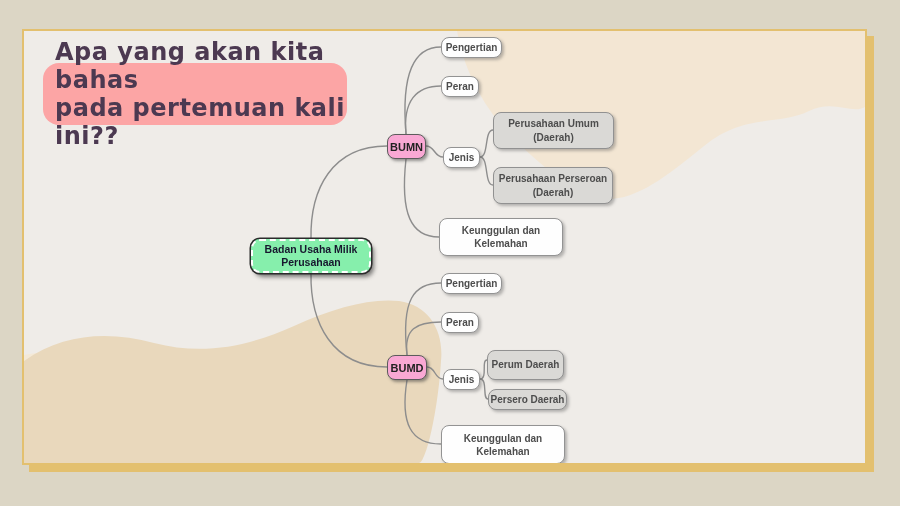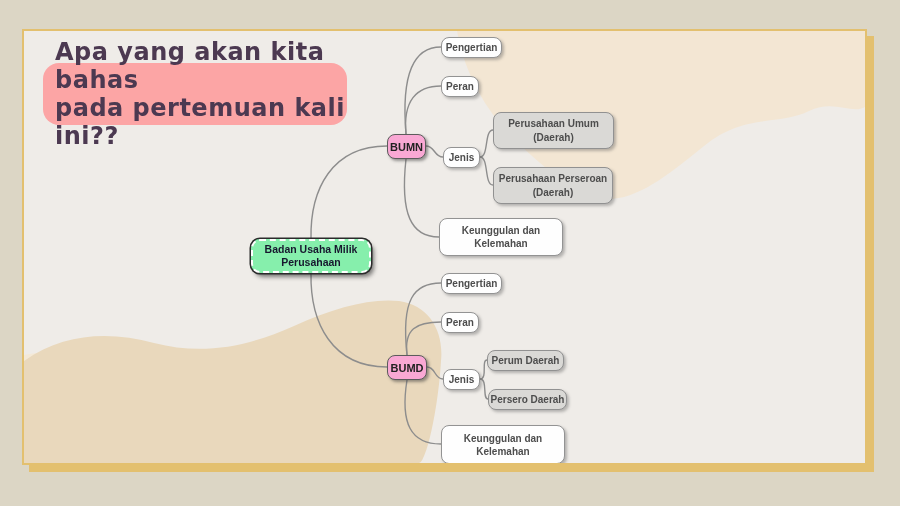--- a/index.html
+++ b/index.html
@@ -61,21 +61,21 @@
   .n-b1-pengertian { left:417px; top:6px;   width:61px;  height:21px; }
   .n-b1-peran      { left:417px; top:45px;  width:38px;  height:21px; }
   .n-b1-jenis      { left:419px; top:116px; width:37px;  height:21px; }
   .n-b1-perum      { left:469px; top:81px;  width:121px; height:37px; }
   .n-b1-persero    { left:469px; top:136px; width:120px; height:37px; }
   .n-b1-keunggulan { left:415px; top:187px; width:124px; height:38px; }
 
   .n-b2-pengertian { left:417px; top:242px; width:61px;  height:21px; }
   .n-b2-peran      { left:417px; top:281px; width:38px;  height:21px; }
   .n-b2-jenis      { left:419px; top:338px; width:37px;  height:21px; }
-  .n-b2-perum      { left:463px; top:319px; width:77px;  height:21px; }
+  .n-b2-perum      { left:463px; top:319px; width:77px;  height:30px; }
   .n-b2-persero    { left:464px; top:358px; width:79px;  height:21px; }
   .n-b2-keunggulan { left:417px; top:394px; width:124px; height:39px; }
 </style>
 </head>
 <body>
 
 <div class="stage">
   <div class="card">
 
     <svg class="decor" width="841" height="432" viewBox="0 0 841 432">

